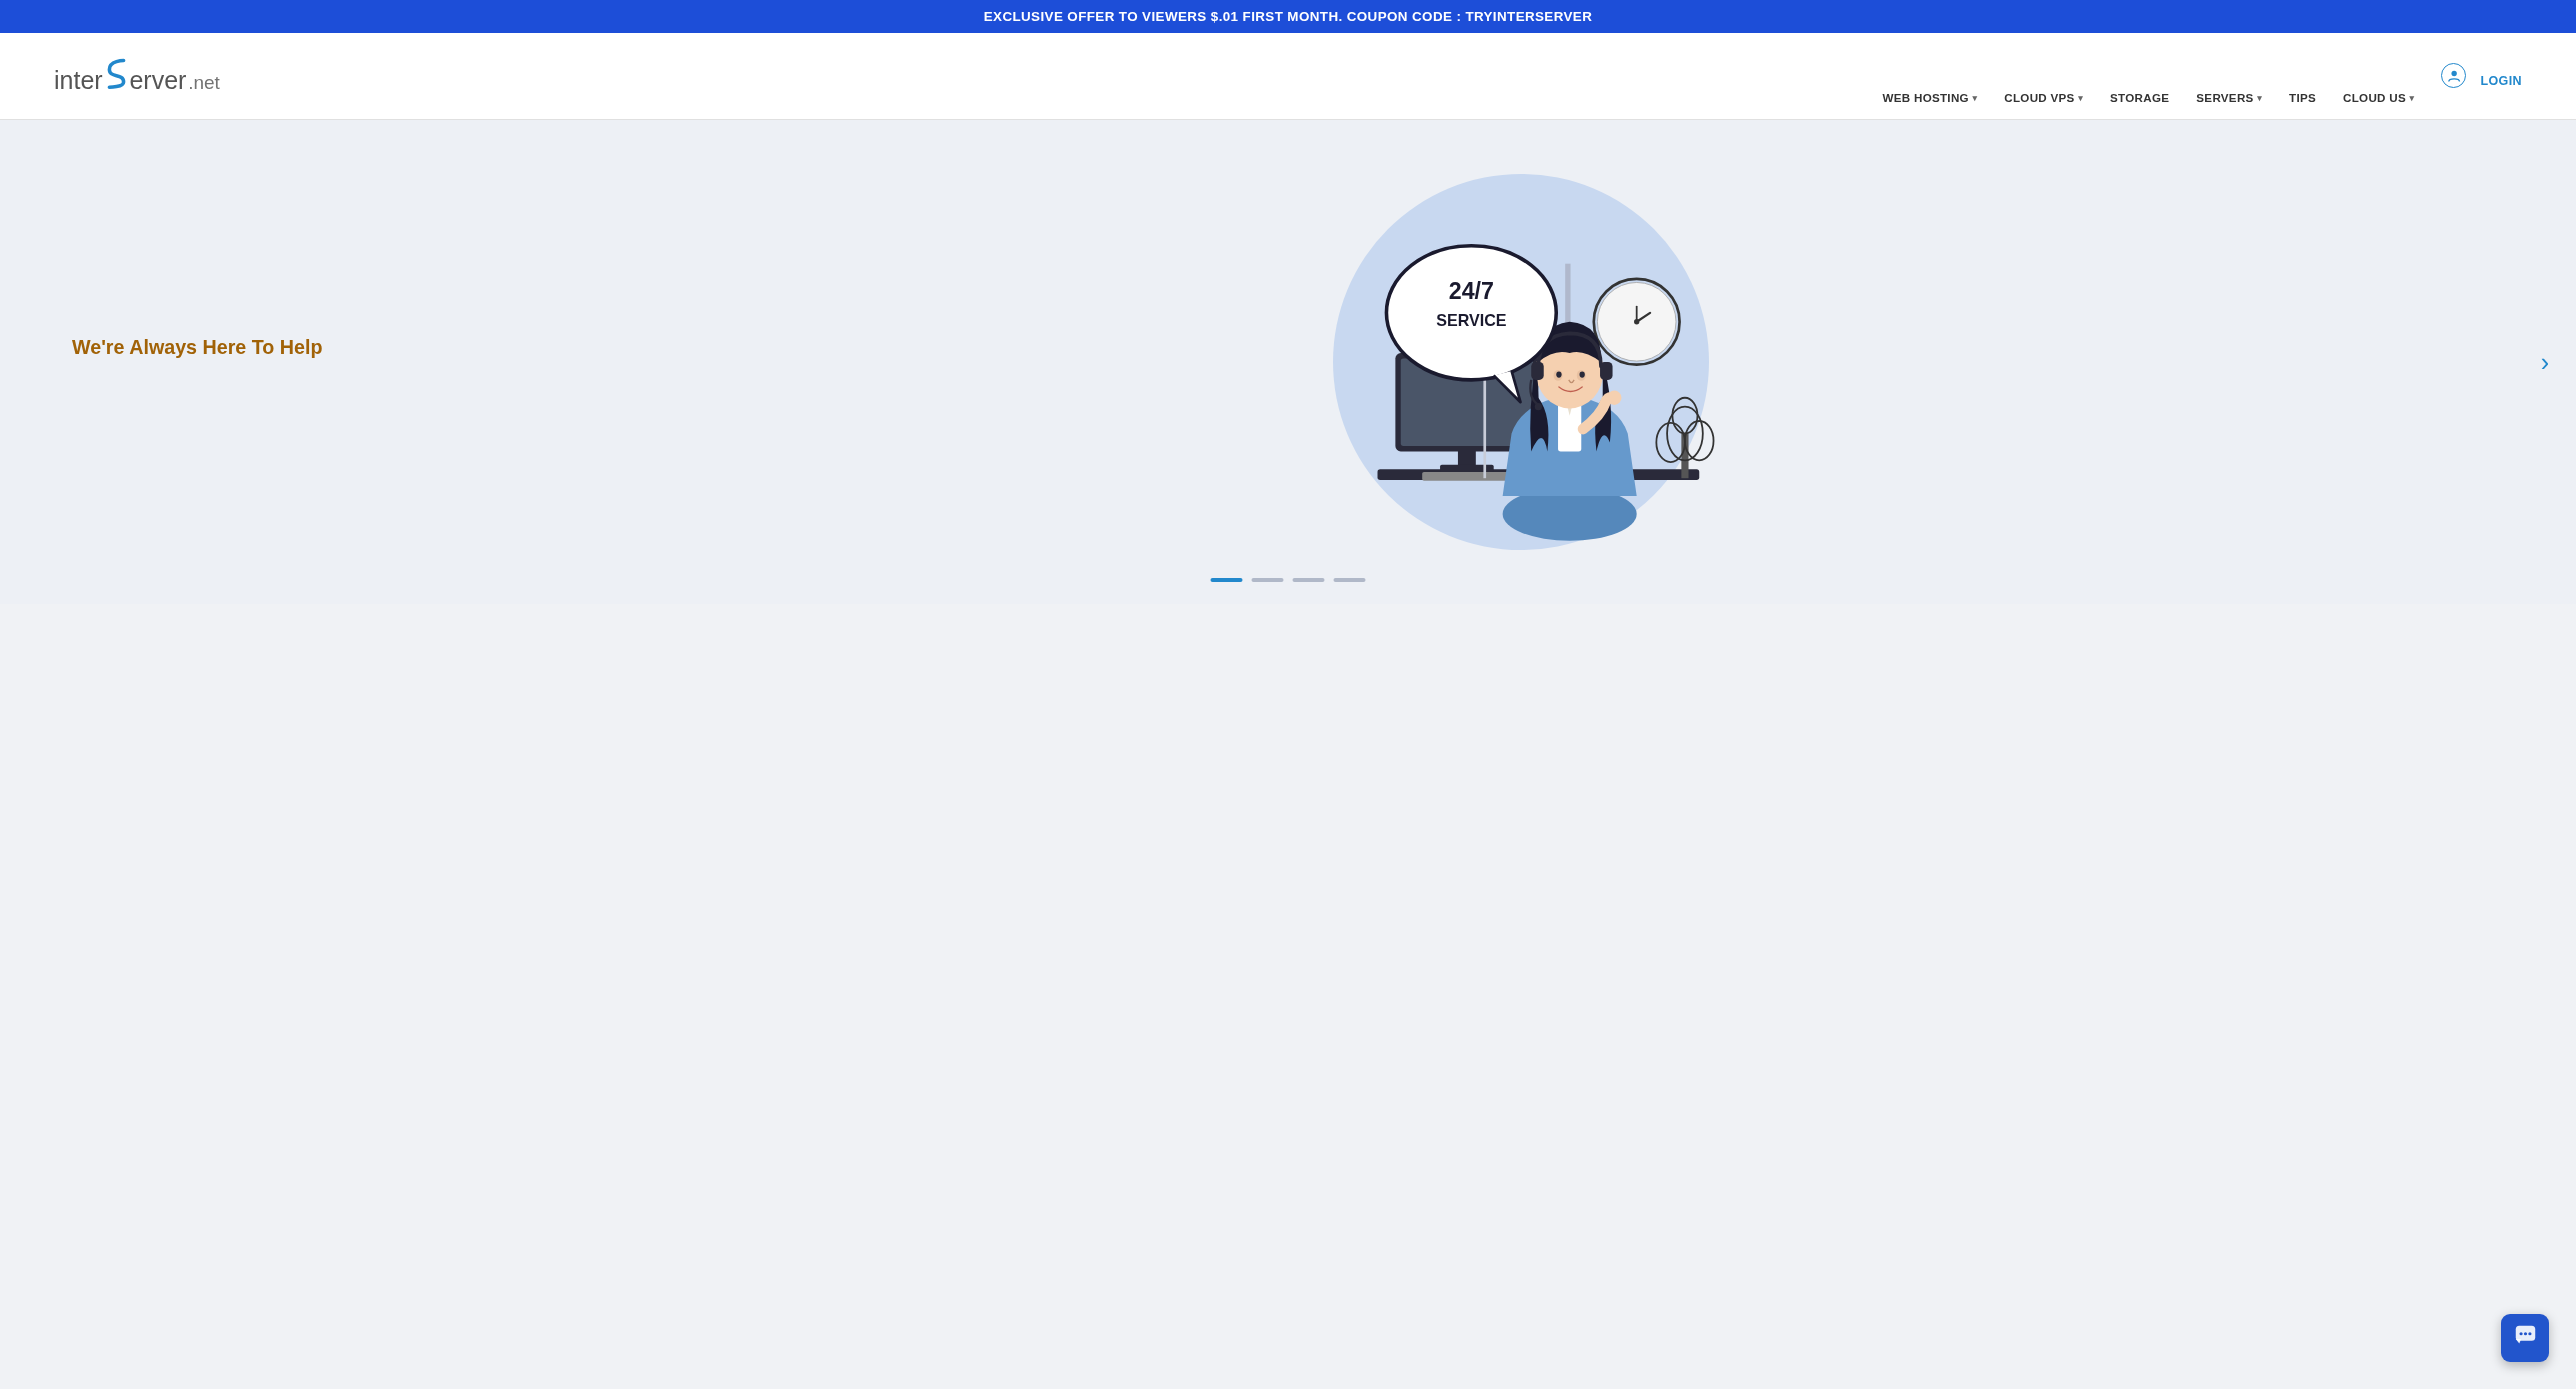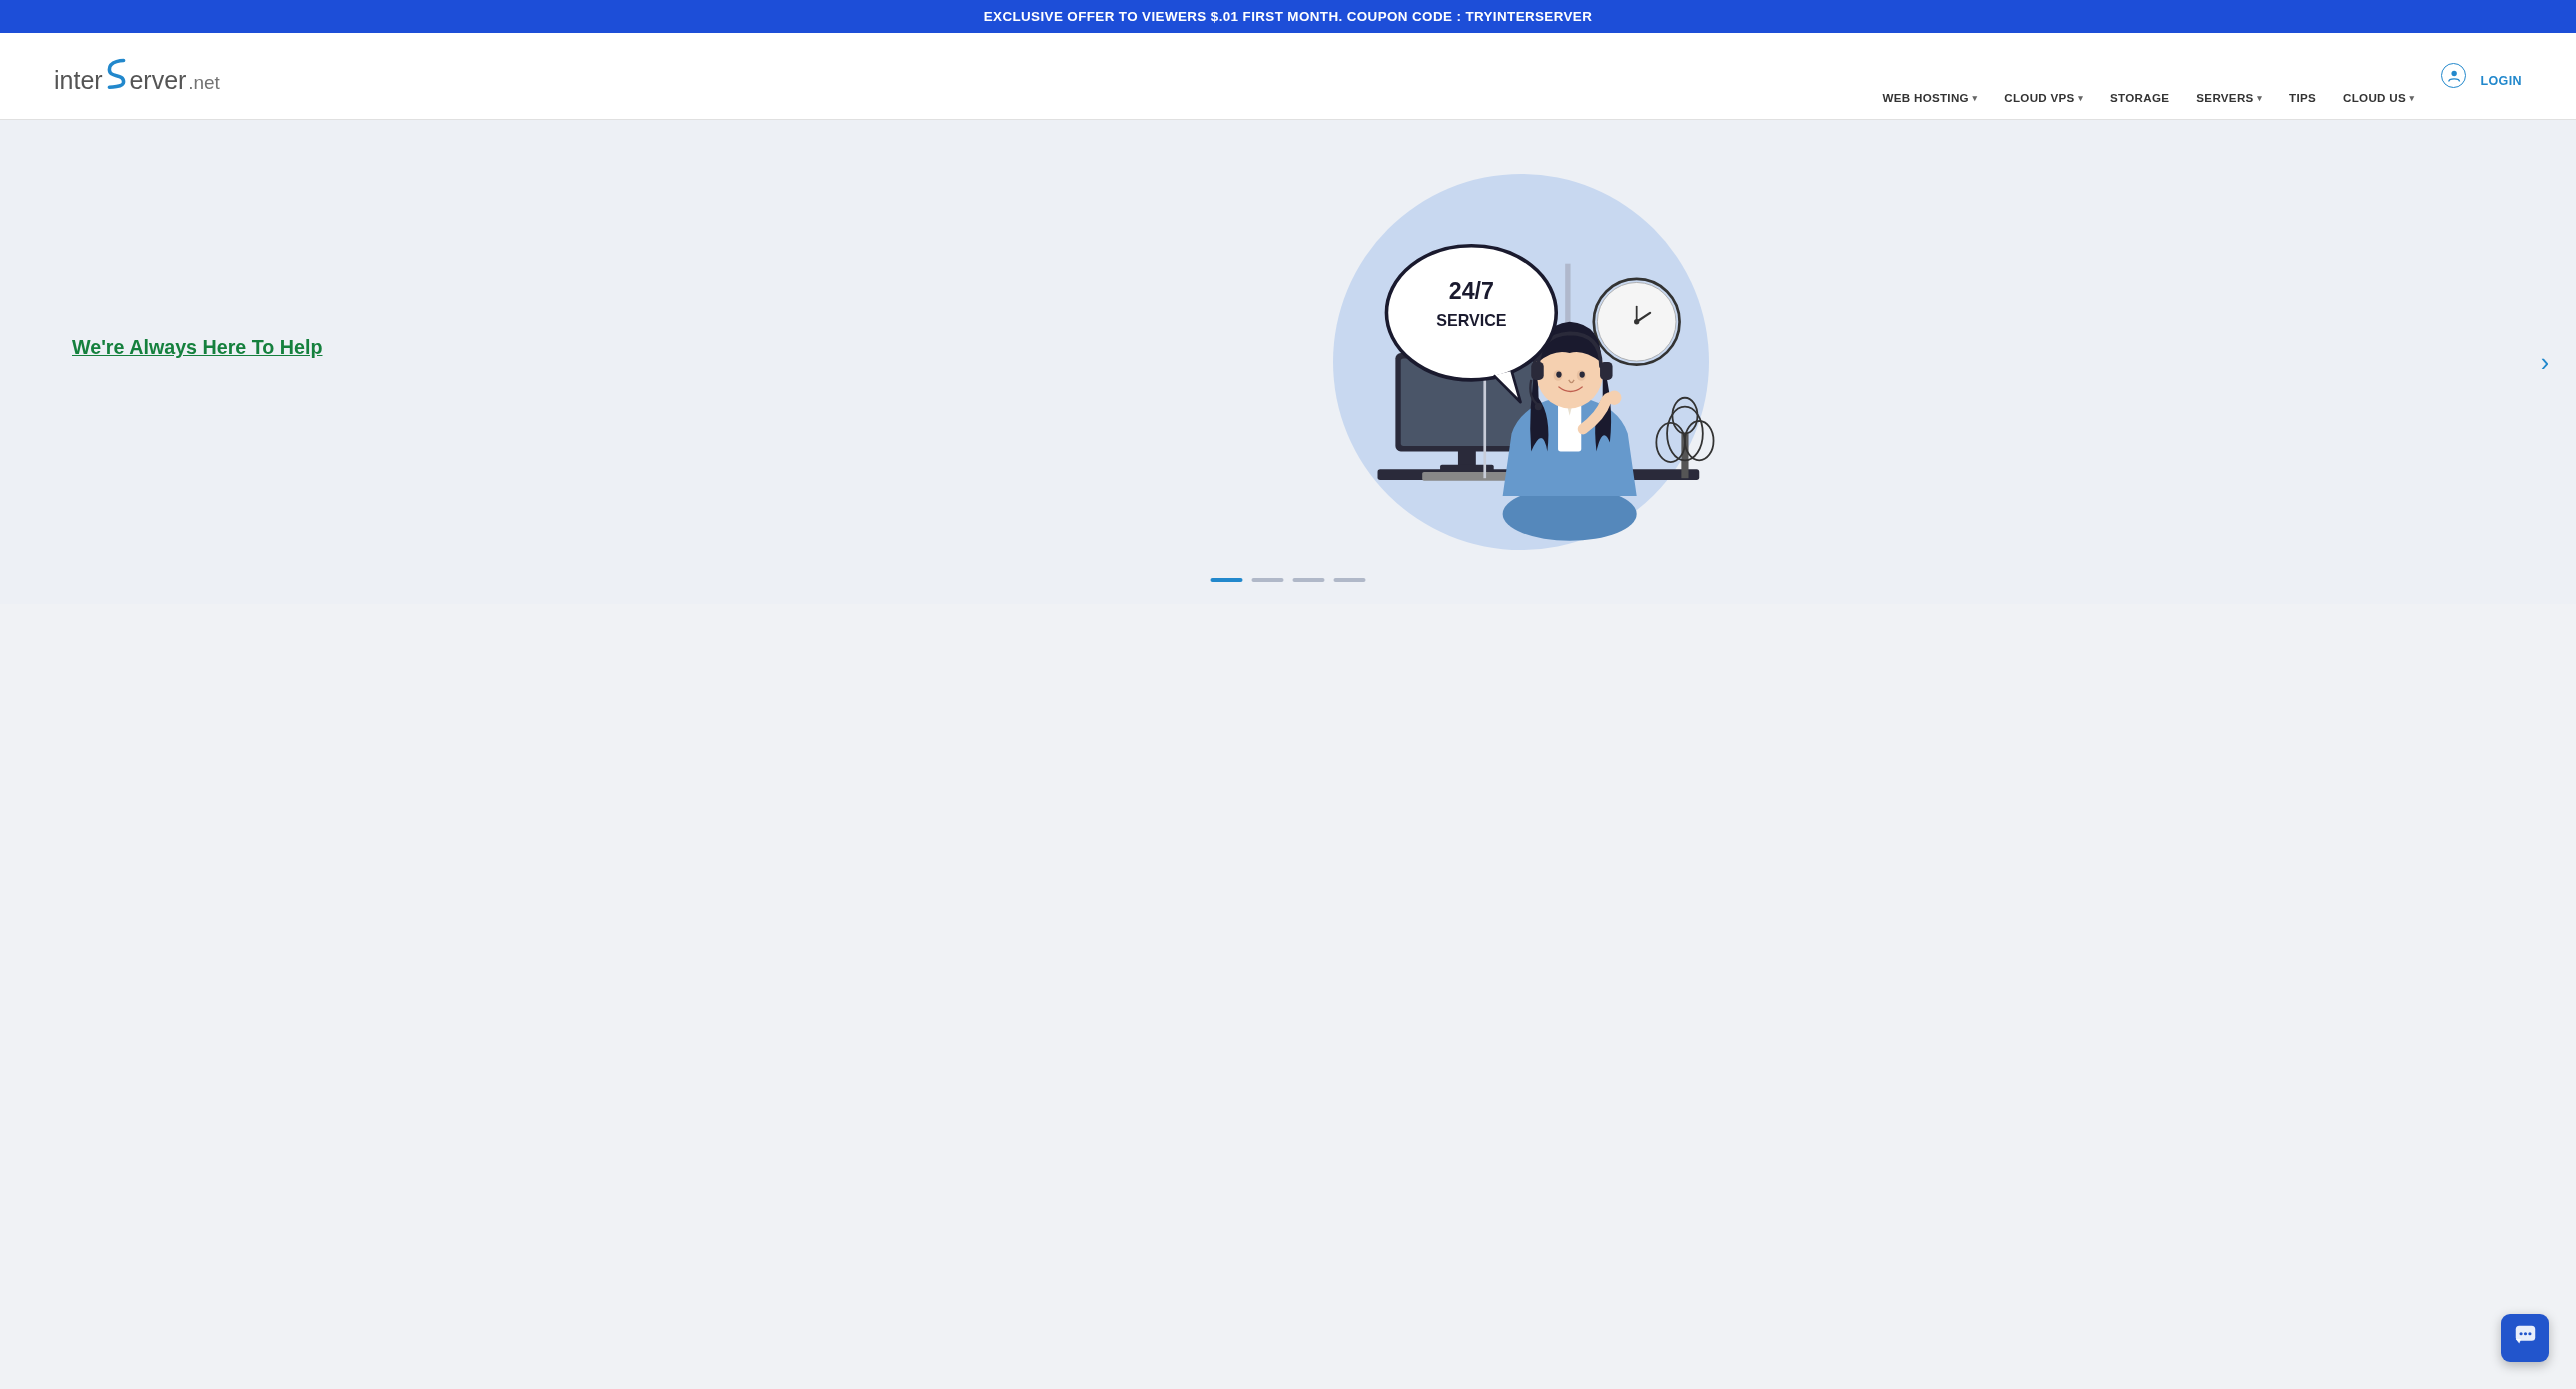--- a/index.html
+++ b/index.html
@@ -99,23 +99,22 @@
       font-size: 47px;
       font-weight: 800;
       color: #1a1a1a;
       line-height: 1.1;
       margin-bottom: 18px;
     }
 
     #hero-subtitle {
       font-size: 19.7px;
       font-weight: 700;
-      color: #15803d;
+      color: #a16207;
       margin-bottom: 28px;
-      text-decoration: underline;
     }
 
     #hero-desc {
       font-size: 13.4px;
       color: #444;
       line-height: 1.7;
       max-width: 411px;
     }
 
     #hero-right {

